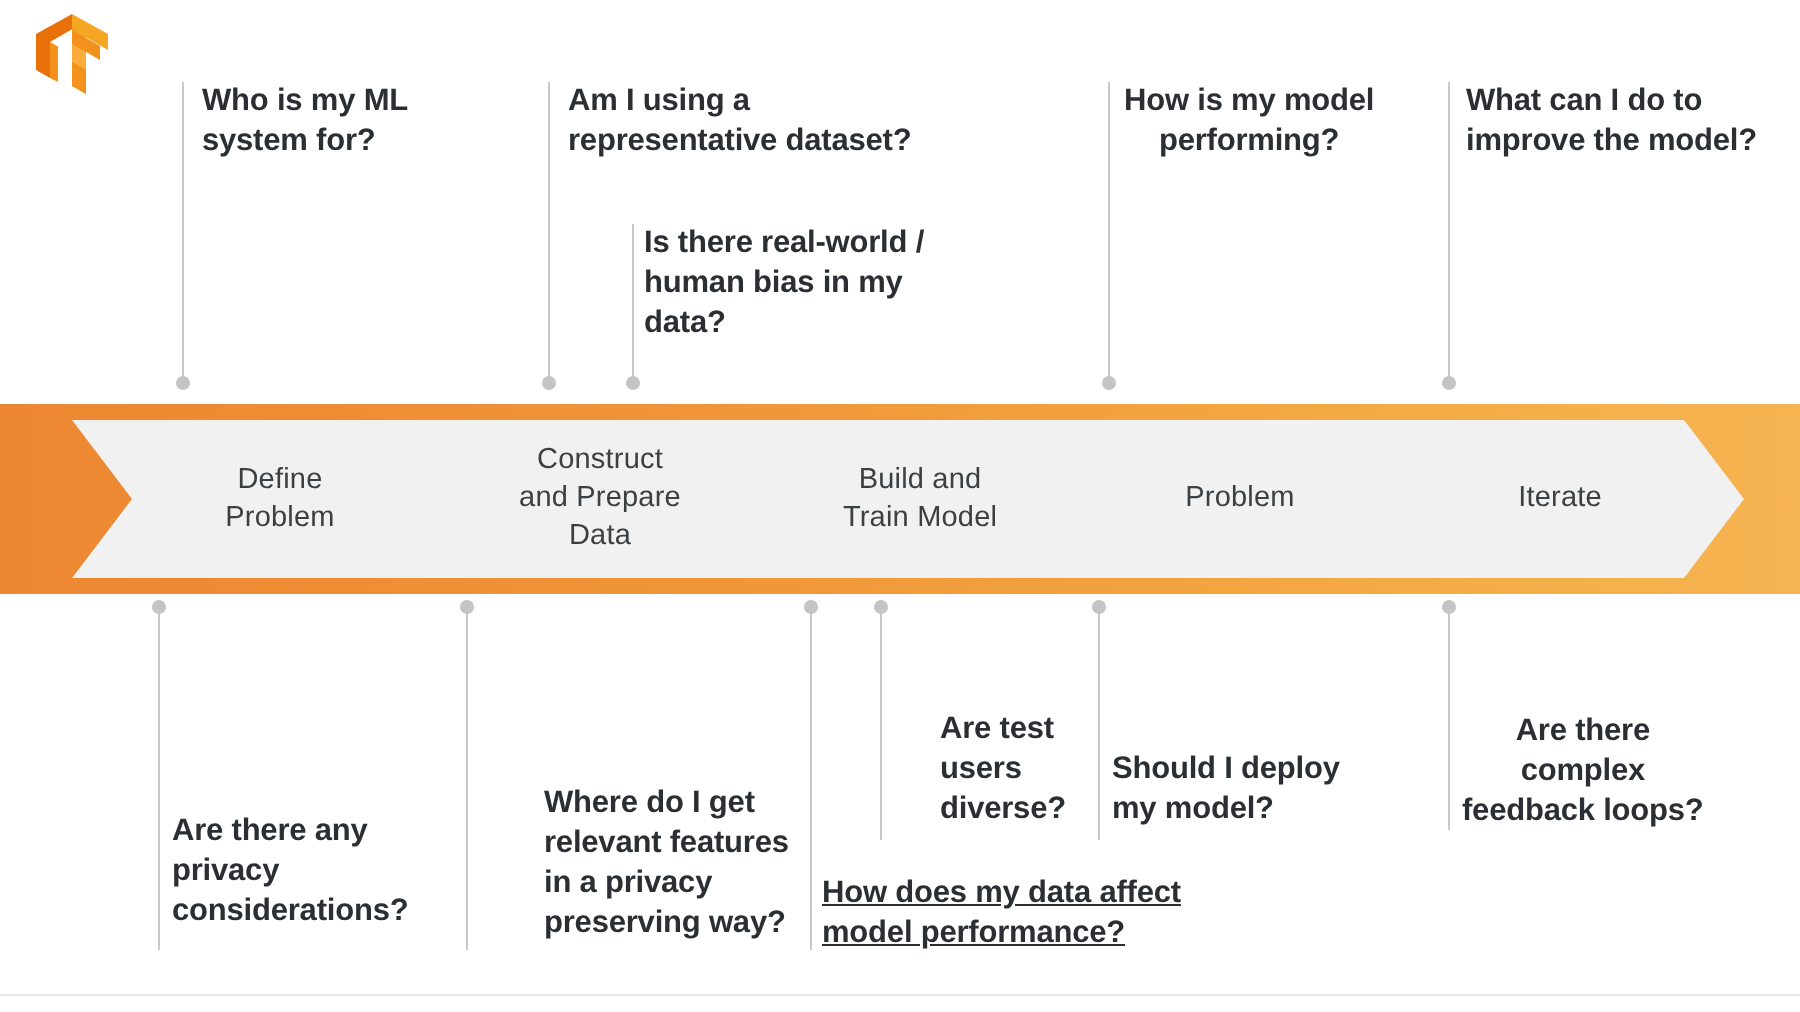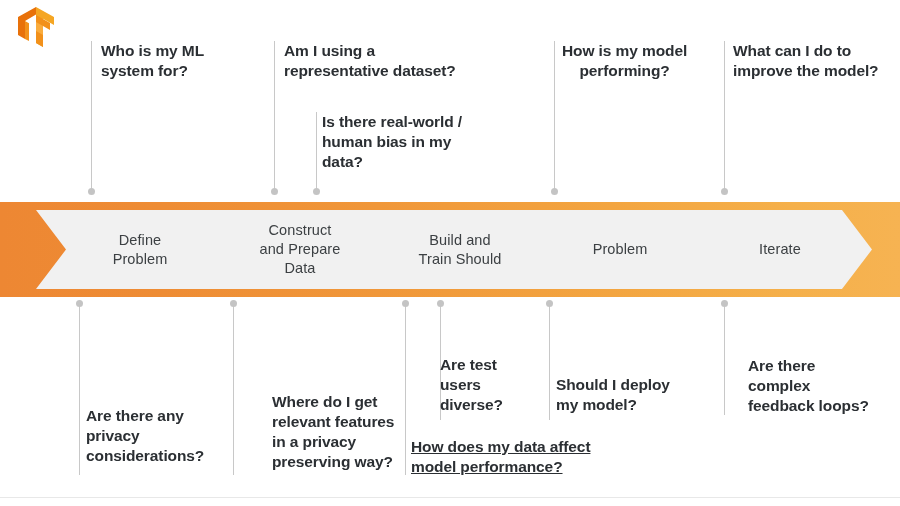--- a/index.html
+++ b/index.html
@@ -109,21 +109,21 @@
         <div class="chev-label">Define
 Problem</div>
       </div>
       <div class="chev" style="left: 196px; width: 196px;">
         <div class="chev-label">Construct
 and Prepare
 Data</div>
       </div>
       <div class="chev" style="left: 356px; width: 196px;">
         <div class="chev-label">Build and
-Train Should</div>
+Train Model</div>
       </div>
       <div class="chev" style="left: 516px; width: 196px;">
         <div class="chev-label">Problem</div>
       </div>
       <div class="chev" style="left: 676px; width: 196px;">
         <div class="chev-label">Iterate</div>
       </div>
     </div>
 
   <div id="bottom-group">
@@ -133,32 +133,32 @@
 privacy
 considerations?</div>
       <div class="conn" style="left: 233px; top: 303px; height: 172px;"></div>
       <div class="dot" style="left: 233px; top: 300px;"></div>
       <div class="q" style="left: 238px; top: 392px; margin-left: 34px;">Where do I get
 relevant features
 in a privacy
 preserving way?</div>
       <div class="conn" style="left: 440px; top: 303px; height: 117px;"></div>
       <div class="dot" style="left: 440px; top: 300px;"></div>
-      <div class="q" style="left: 440px; top: 355px;">Are test
+      <div class="q" style="left: 470px; top: 355px;">Are test
 users
 diverse?</div>
       <div class="conn" style="left: 405px; top: 303px; height: 172px;"></div>
       <div class="dot" style="left: 405px; top: 300px;"></div>
       <div class="q" style="left: 411px; top: 437px; text-decoration: underline;">How does my data affect
 model performance?</div>
       <div class="conn" style="left: 549px; top: 303px; height: 117px;"></div>
       <div class="dot" style="left: 549px; top: 300px;"></div>
       <div class="q" style="left: 556px; top: 375px;">Should I deploy
 my model?</div>
       <div class="conn" style="left: 724px; top: 303px; height: 112px;"></div>
       <div class="dot" style="left: 724px; top: 300px;"></div>
-      <div class="q" style="left: 748px; top: 356px;">Are there
+      <div class="q" style="left: 731px; top: 356px; text-align: center;">Are there
 complex
 feedback loops?</div>
     </div>
 
   <div class="hairline"></div>
 </div>
 
 </body></html>

